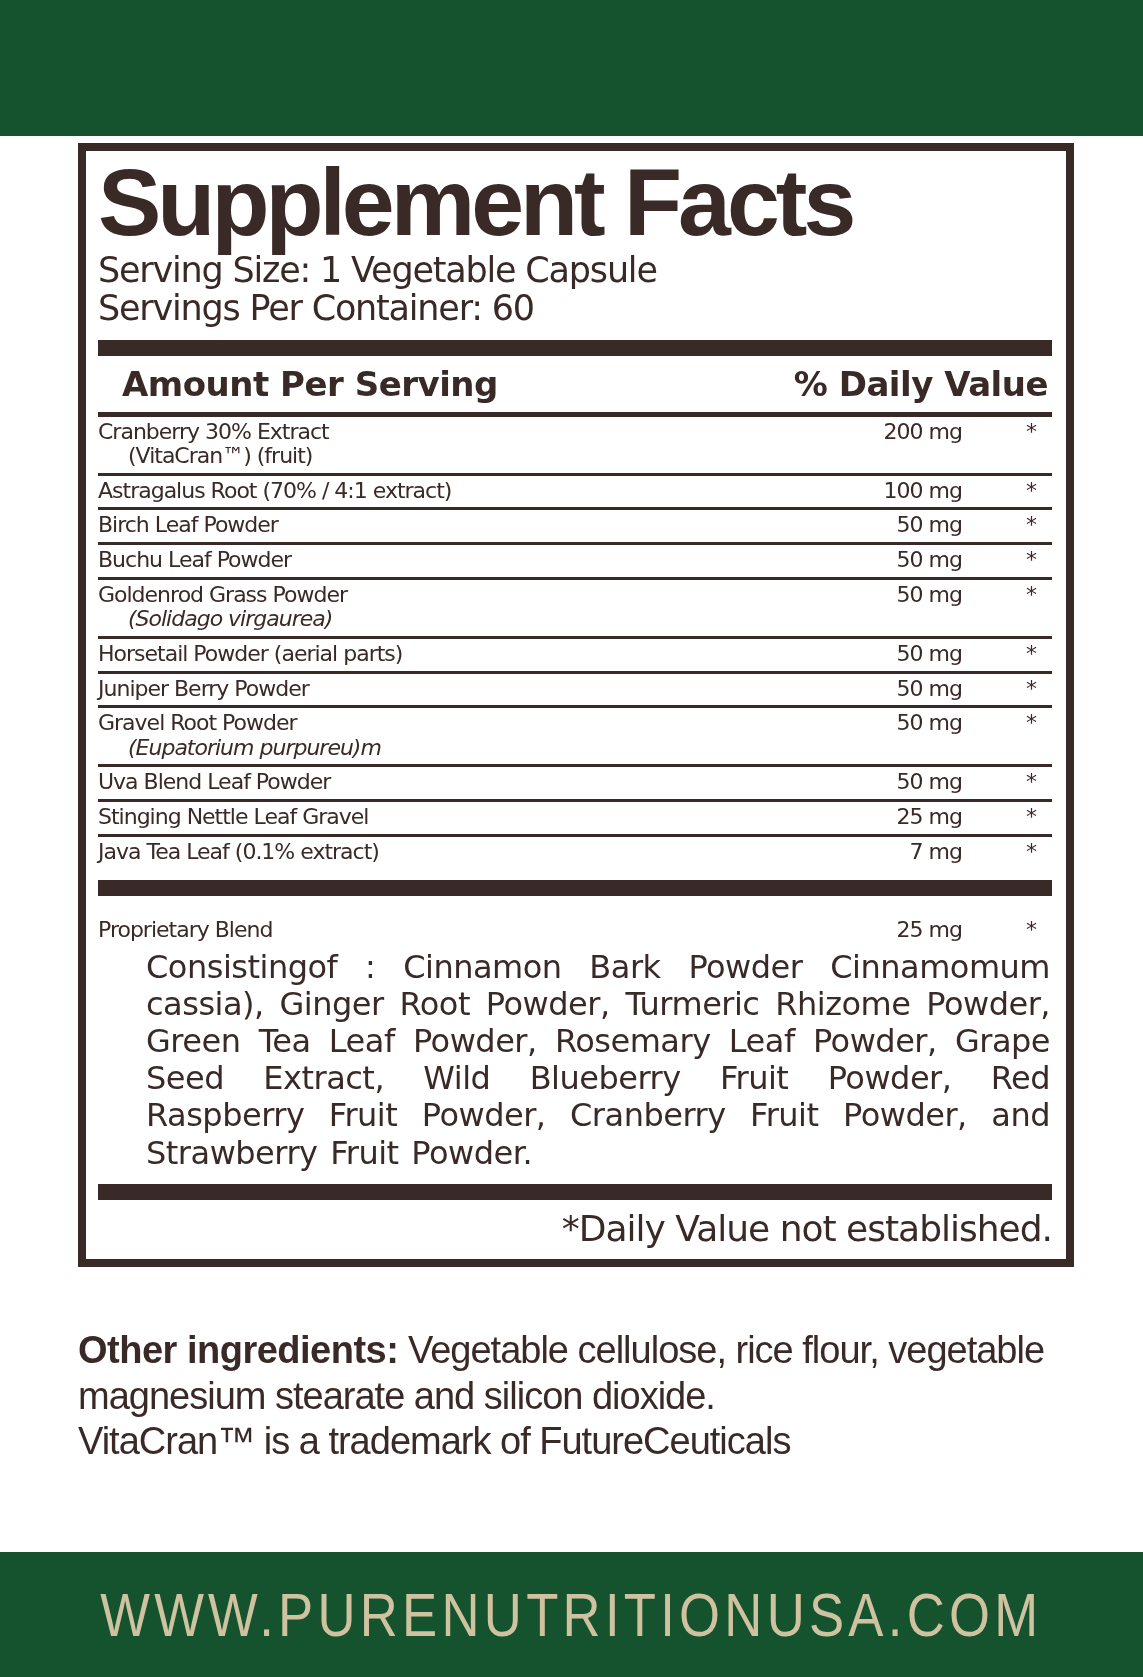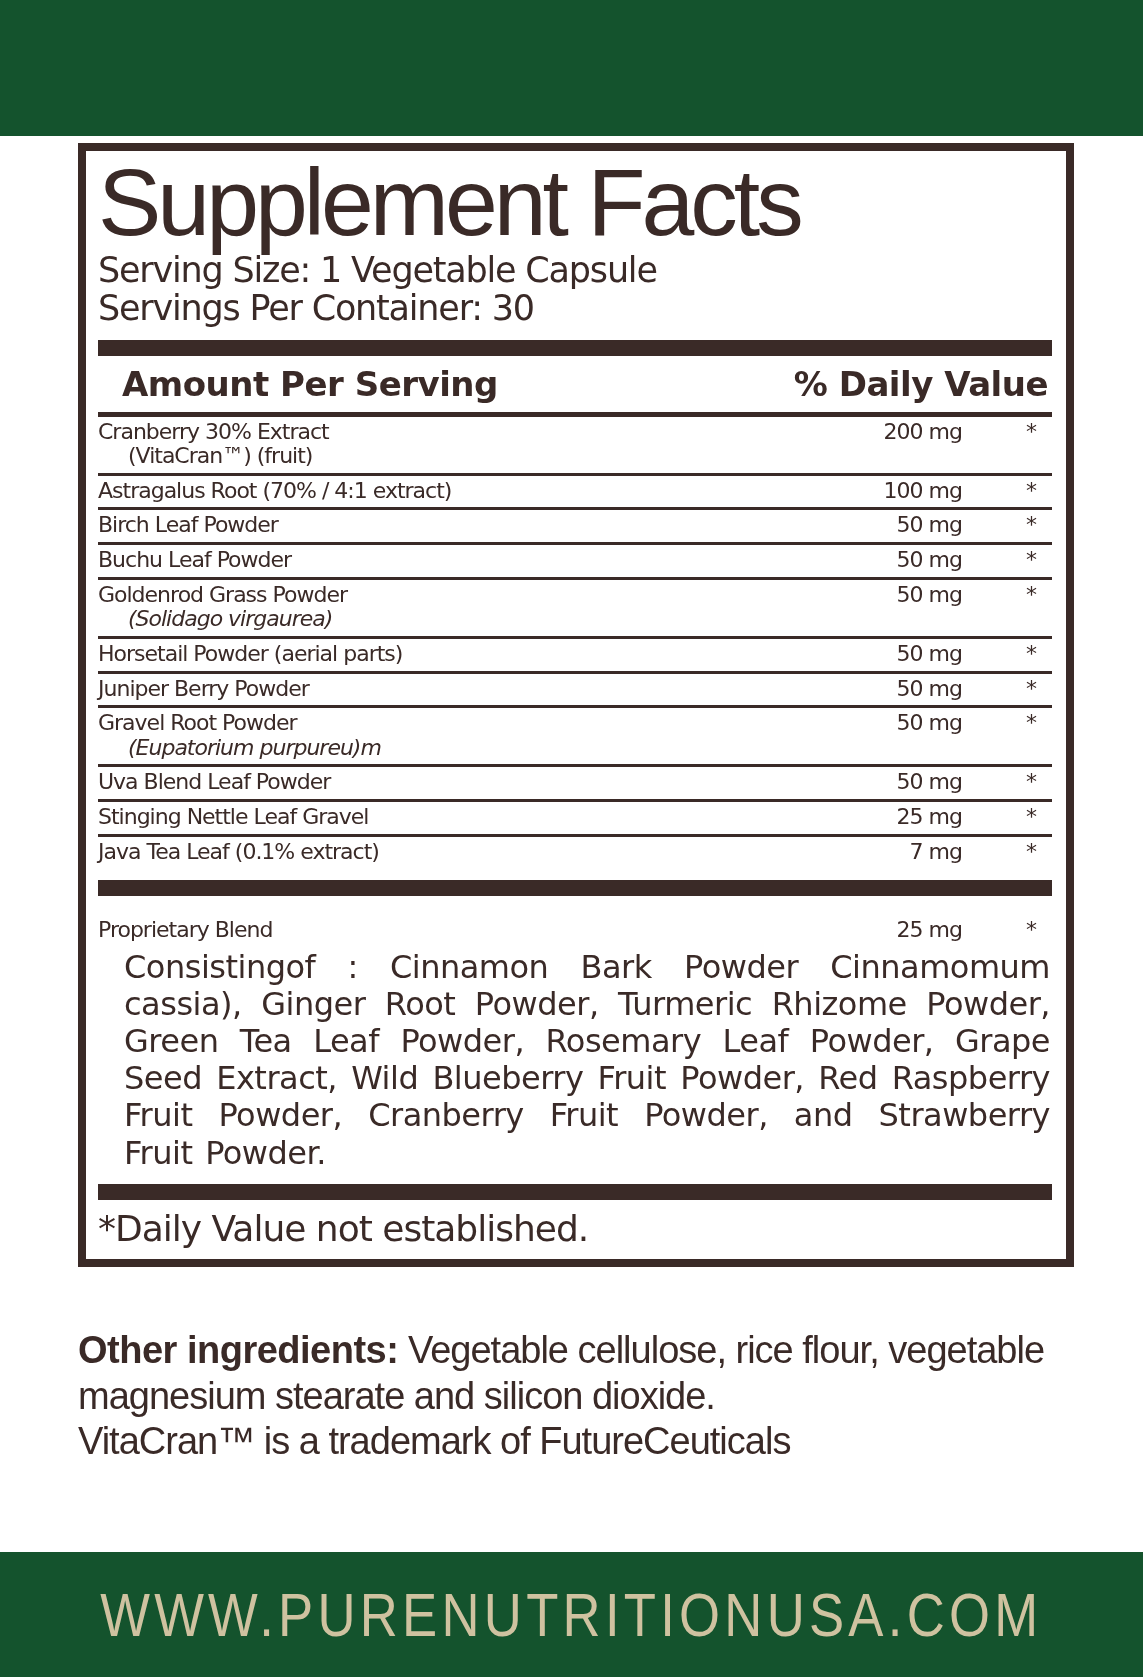--- a/index.html
+++ b/index.html
@@ -16,61 +16,61 @@
     color:#cfc2a0;font-family:"Liberation Sans", sans-serif;font-weight:400;
     font-size:62px;letter-spacing:5px;transform:scaleX(0.85);transform-origin:center;
     white-space:nowrap;
   }
   .facts-box{
     position:absolute;left:78px;top:143px;width:996px;box-sizing:border-box;
     border:8px solid #3a2a27;background:#ffffff;
     padding:2px 14px 8px 12px;
   }
   .sf-title{
-    font-family:"Liberation Sans", sans-serif;font-weight:normal;
+    font-family:"Liberation Sans", sans-serif;font-weight:bold;
     font-size:95px;letter-spacing:-4px;line-height:1.0;white-space:nowrap;
     margin:0;padding:2px 0 2px 0;
   }
   .serving-line{font-size:35px;letter-spacing:-1.2px;line-height:1.08;}
   .bar-thick{height:16px;background:#3a2a27;margin:12px 0 0 0;}
   .hdr-row{
     display:flex;justify-content:space-between;align-items:baseline;
     font-weight:bold;font-size:34px;letter-spacing:-0.5px;
     padding:8px 4px 8px 0;
     margin-left:24px;
   }
   .hdr-sep{height:5px;background:#3a2a27;}
   .row-sep{height:3px;background:#3a2a27;}
   .ing-row{display:flex;align-items:flex-start;padding:3px 0 4px 0;font-size:22px;letter-spacing:-1px;line-height:1.12;}
   .ing-row .nm{flex:1;min-width:0;}
   .nm-sub{padding-left:30px;}
   .nm-sub.it{font-style:italic;}
   .ing-row .amt{width:160px;text-align:right;white-space:nowrap;}
   .ing-row .dv{width:74px;text-align:right;padding-right:16px;}
   .blend-desc{
-    margin:2px 2px 6px 26px;font-size:32px;letter-spacing:-0.5px;word-spacing:3px;
+    margin:2px 2px 6px 48px;font-size:32px;letter-spacing:-0.5px;word-spacing:3px;
     line-height:1.16;text-align:justify;
   }
-  .footnote{font-size:36px;letter-spacing:-1px;padding:8px 0 2px 0;}
+  .footnote{font-size:36px;letter-spacing:-1px;padding:8px 0 2px 0;text-align:right;}
   .other-block{
     position:absolute;left:78px;top:1328px;width:996px;
     font-size:38px;letter-spacing:-1px;line-height:1.2;
     font-family:"Liberation Sans", sans-serif;
   }
   .other-block b{letter-spacing:-0.5px;}
 </style>
 </head>
 <body>
 
 <div class="band band-top"></div>
 
 <div class="facts-box">
   <div class="sf-title">Supplement Facts</div>
   <div class="serving-line">Serving Size: 1 Vegetable Capsule</div>
-  <div class="serving-line">Servings Per Container: 30</div>
+  <div class="serving-line">Servings Per Container: 60</div>
 
   <div class="bar-thick"></div>
 
   <div class="hdr-row">
     <span>Amount Per Serving</span>
     <span>% Daily Value</span>
   </div>
   <div class="hdr-sep"></div>
 
   <div>

